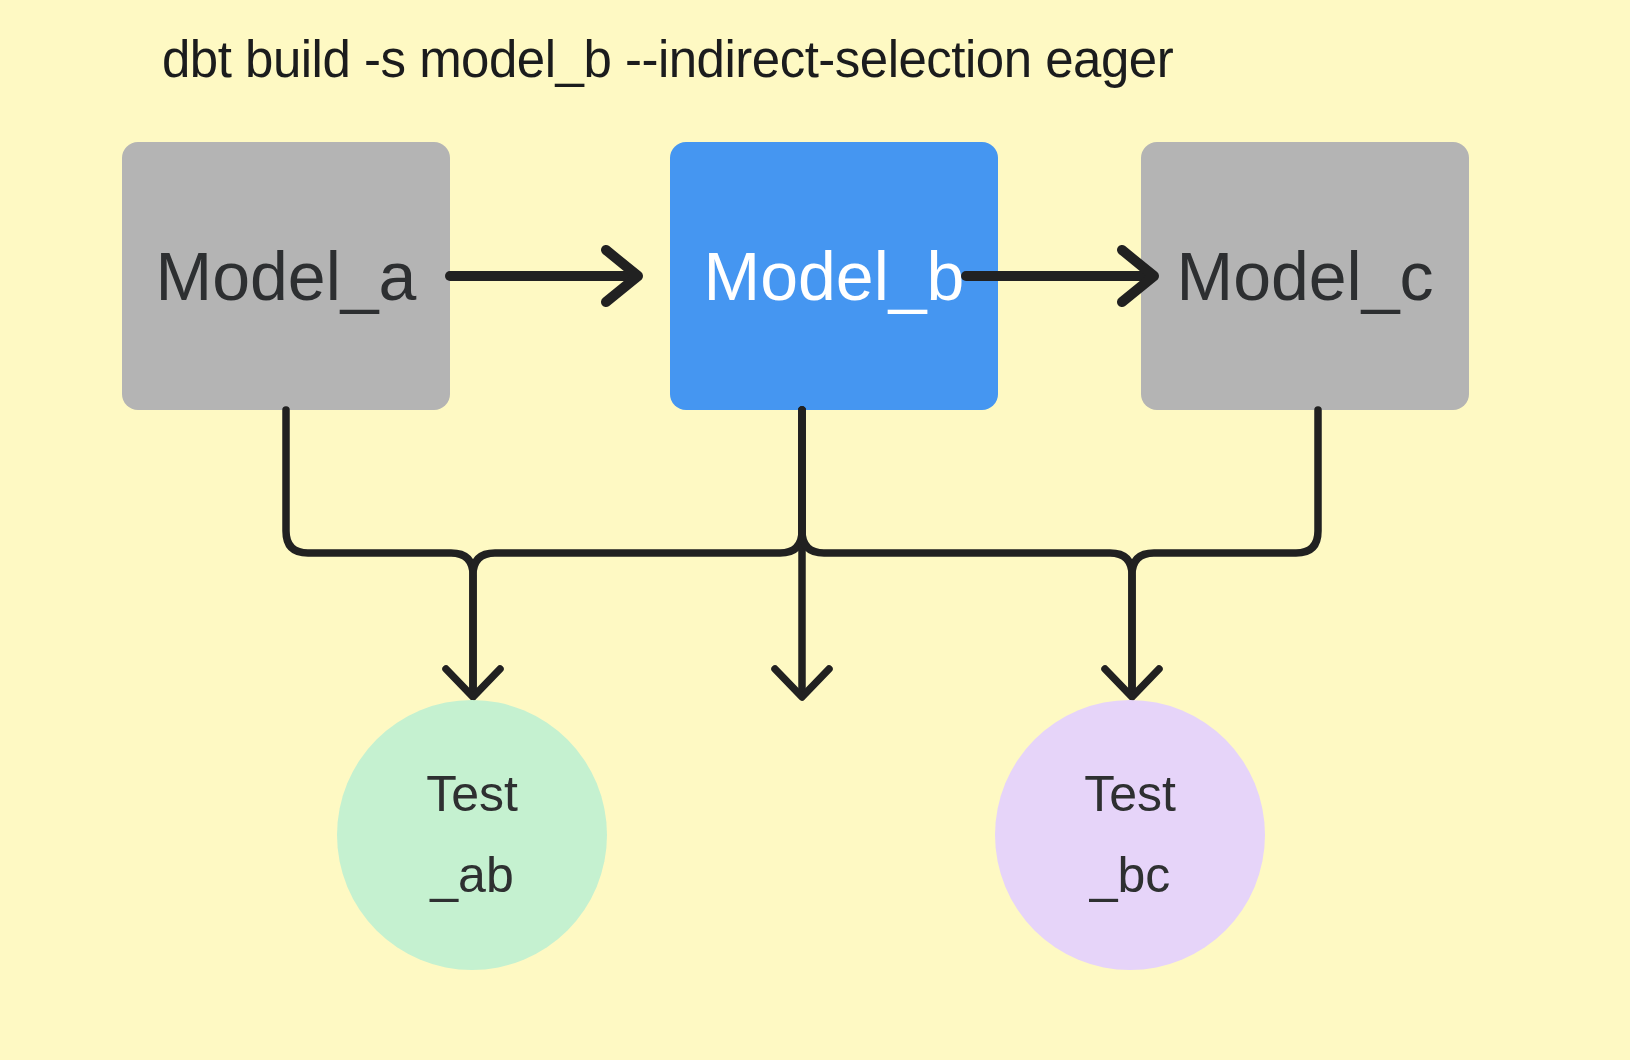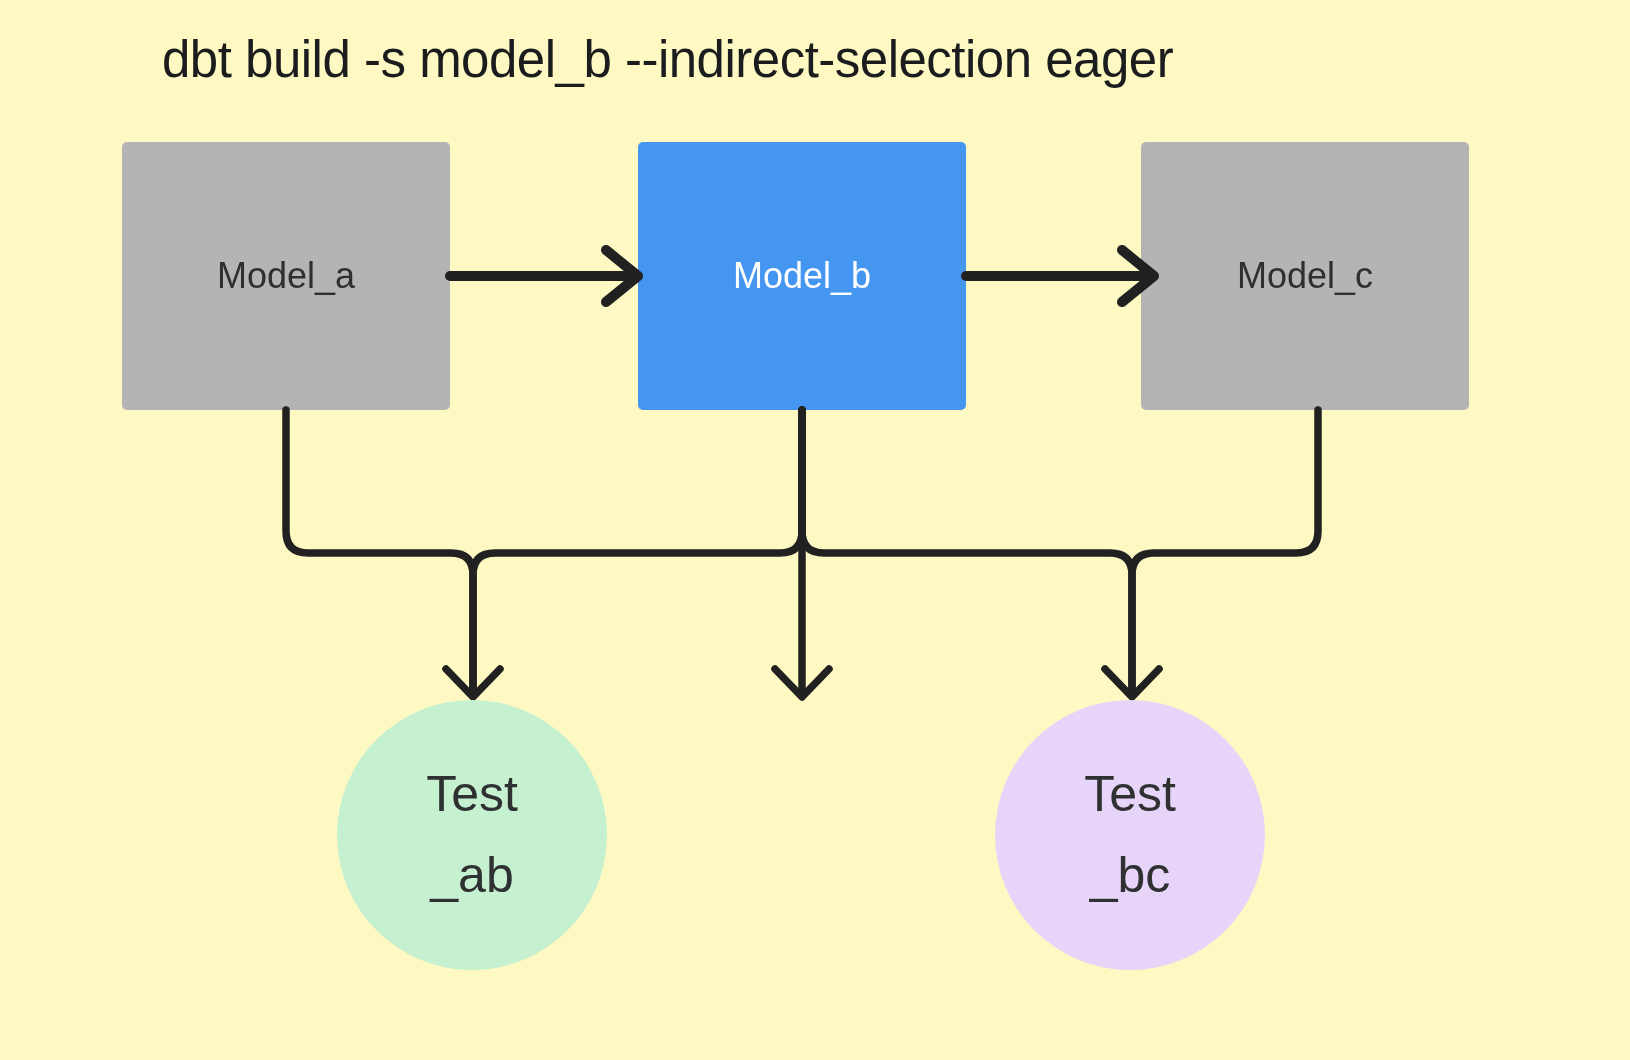--- a/index.html
+++ b/index.html
@@ -8,25 +8,25 @@
     font-family:"Liberation Sans", sans-serif;
     text-decoration:underline;
   }
   .title{
     position:absolute;left:162px;top:30px;
     font-size:51px;font-weight:500;color:#1b1c1d;letter-spacing:-0.5px;
     white-space:nowrap;
   }
   .node{
     position:absolute;display:flex;align-items:center;justify-content:center;
-    width:328px;height:268px;top:142px;border-radius:5px;
-    font-size:36px;font-weight:500;
+    width:328px;height:268px;top:142px;border-radius:16px;
+    font-size:68px;font-weight:500;
   }
   .node-gray{background:#b4b4b4;color:#2d2f31;}
-  .node-blue{background:#4596f1;color:#ffffff;}
+  .node-blue{background:#4596f1;color:#ffffff;margin-left:32px;}
   .node-a{left:122px;}
   .node-b{left:638px;}
   .node-c{left:1141px;}
   .edges{position:absolute;left:0;top:0;width:1630px;height:1060px;}
   .edges path{fill:none;stroke:#212121;stroke-linecap:round;stroke-linejoin:round;}
   .edge{stroke-width:7.5px;}
   .model-arrow{stroke-width:10px;}
   .head{stroke-width:7.5px;}
   .test{
     position:absolute;top:700px;width:270px;height:270px;border-radius:50%;

